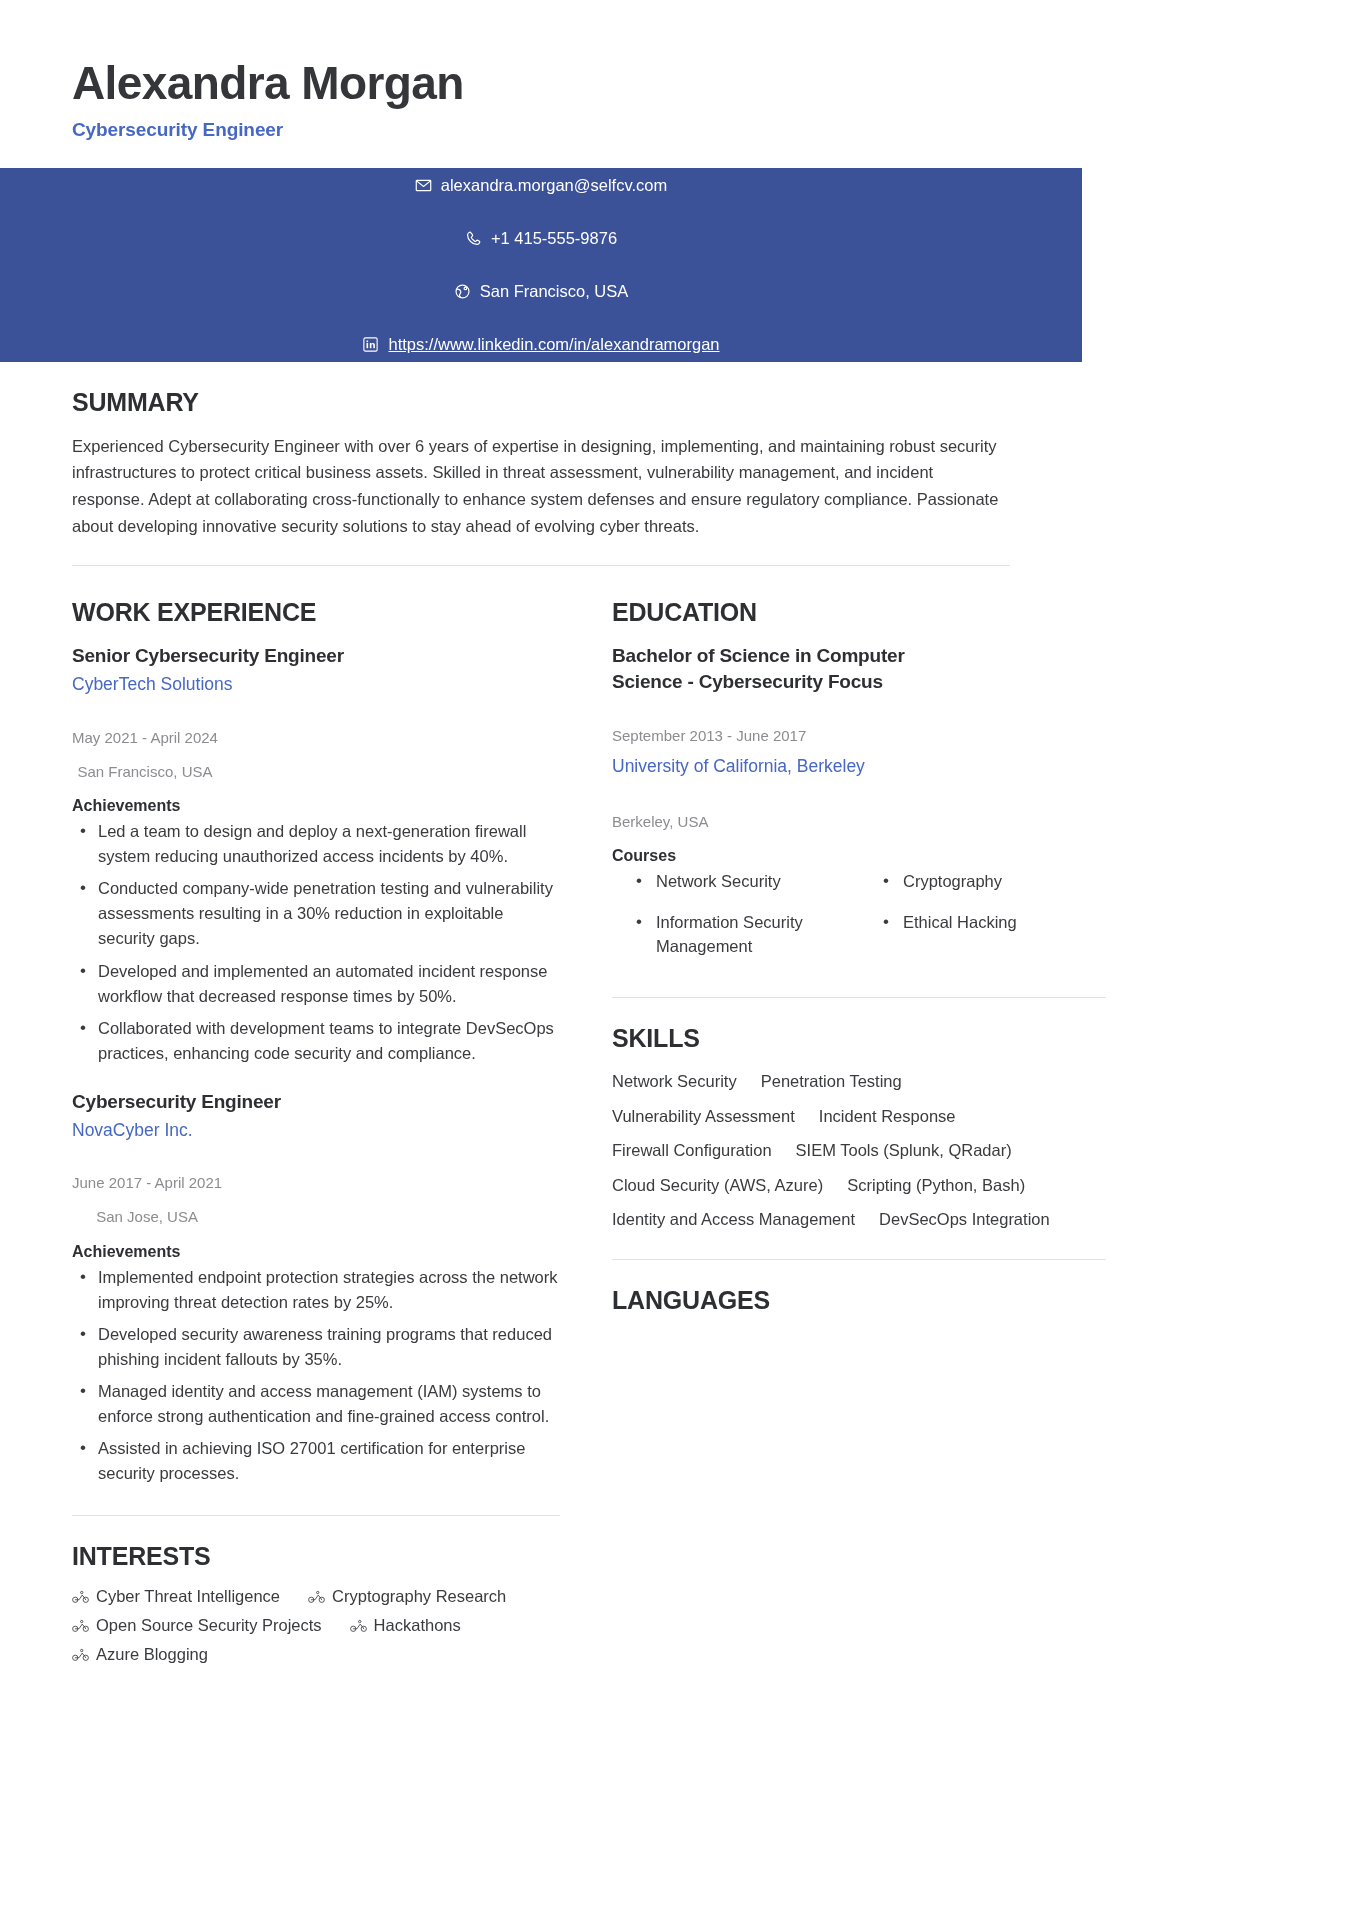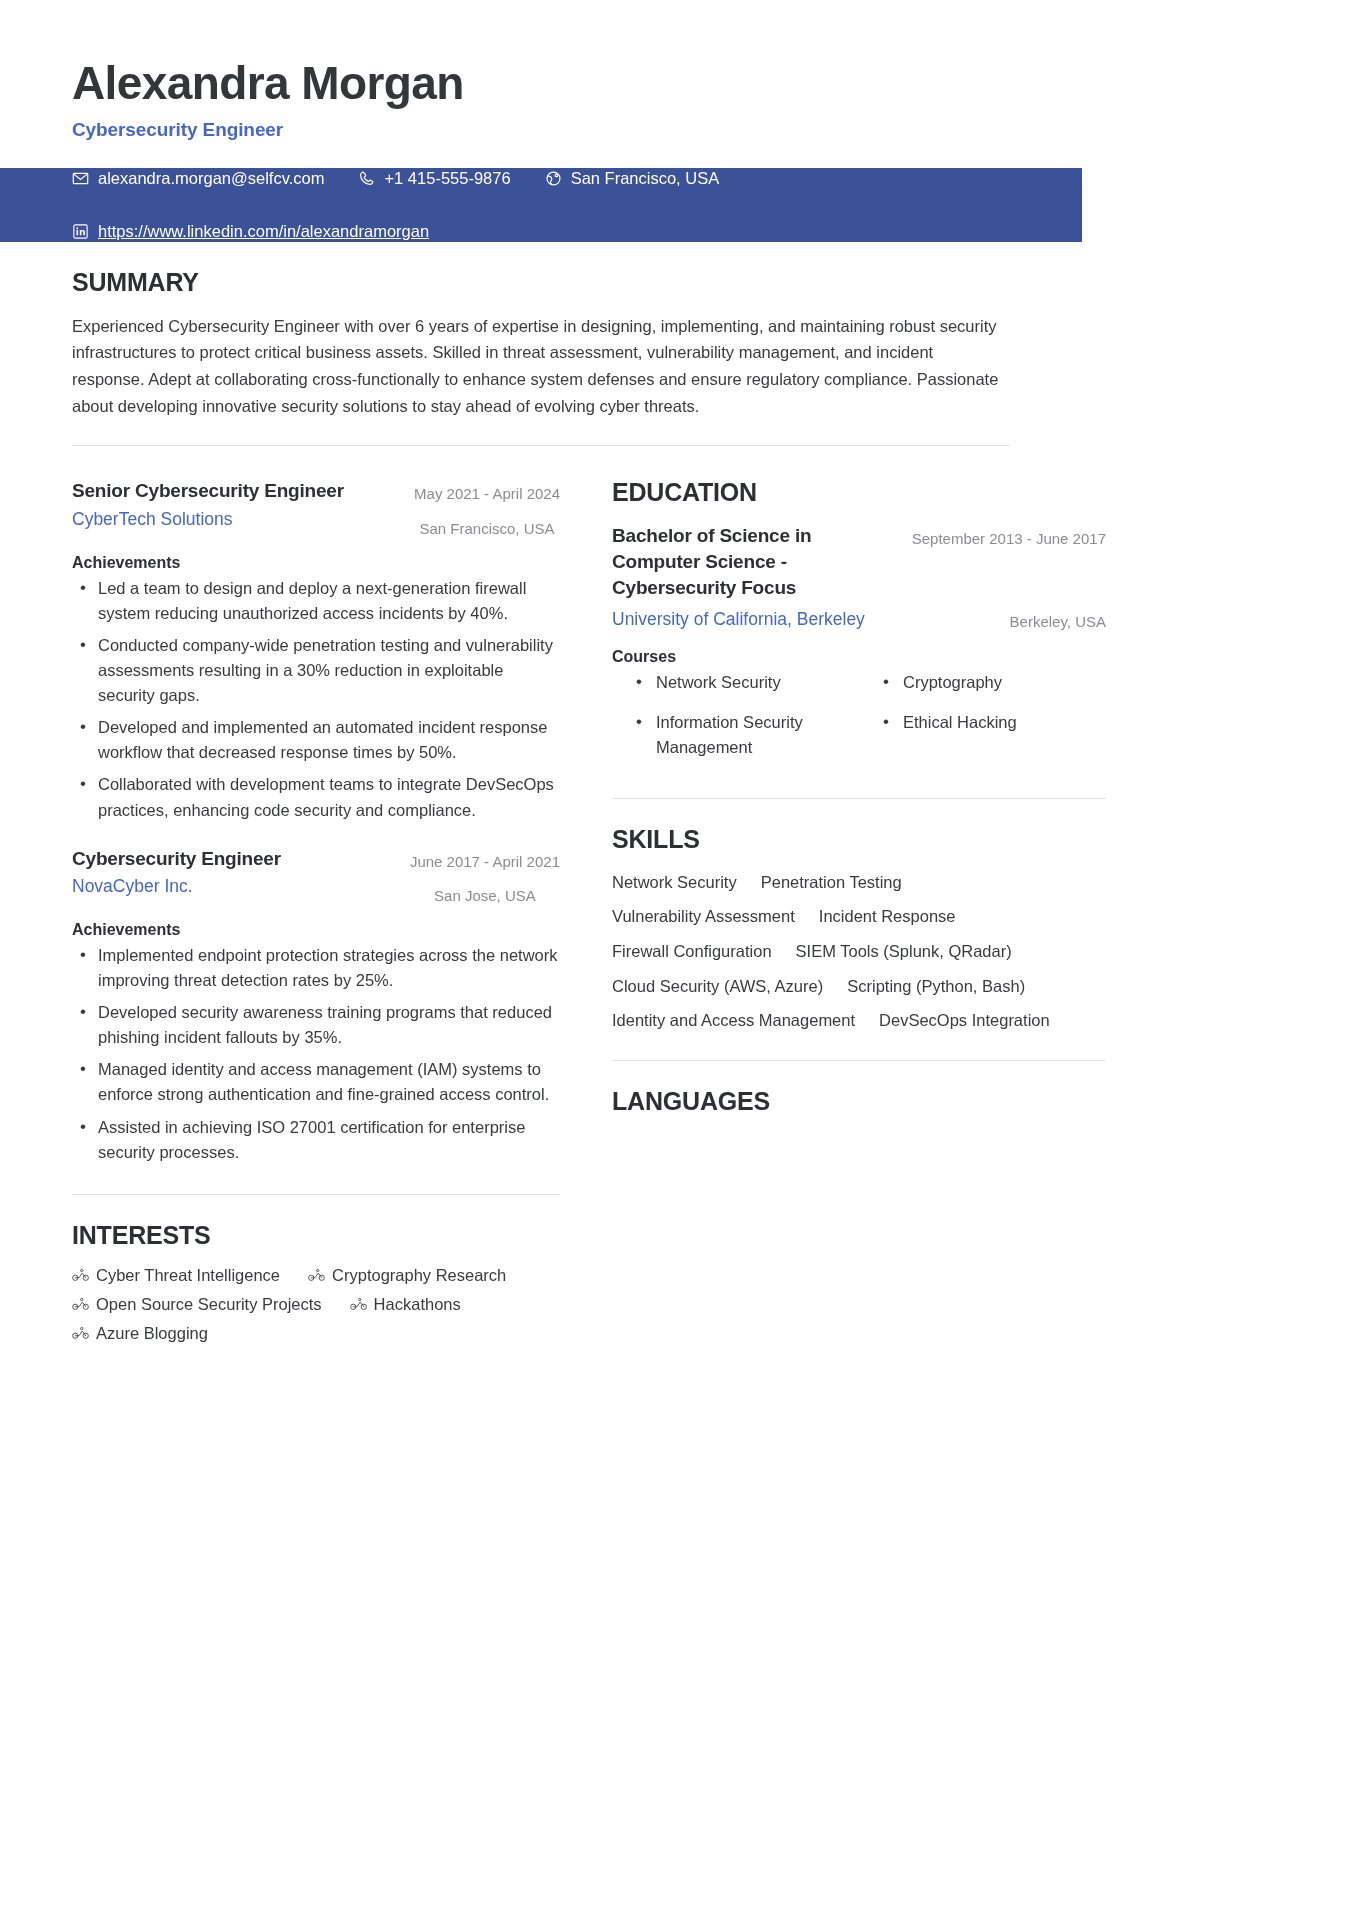--- a/index.html
+++ b/index.html
@@ -30,23 +30,24 @@
     letter-spacing:-0.1px;
   }
 
   
   .contact-bar {
     margin-top:27px;
     background:#3b5198;
     min-height:57px;
     display:flex;
     align-items:center;
-    padding:1px 72px;
+    padding:8px 72px;
     gap:34px;
     flex-wrap:wrap;
+    flex-direction:column;
   }
   .contact-item {
     display:flex;
     align-items:center;
     gap:9px;
     color:#ffffff;
     font-size:16.5px;
     white-space:nowrap;
   }
   .contact-item .ci-icon { display:flex; align-items:center; }
@@ -85,20 +86,21 @@
   .col-left { width:516px; flex:0 0 516px; padding-right:28px; }
   .col-right { width:518px; flex:0 0 518px; padding-left:24px; }
 
   
   .entry { margin-bottom:6px; }
   .entry-head {
     display:flex;
     justify-content:space-between;
     align-items:flex-start;
     gap:25px;
+    flex-direction:column;
   }
   .entry-main { flex:1 1 auto; min-width:0; }
   .entry-meta { flex:0 0 auto; text-align:right; padding-top:4px; }
   .entry-role {
     font-size:19px;
     font-weight:bold;
     color:#2e2f33;
     line-height:1.35;
     letter-spacing:-0.2px;
   }
@@ -266,20 +268,21 @@
     </div>
 
     <div style="height:26px"></div>
     <div class="divider"></div>
 
     <div class="columns">
 
       <div class="col-left">
 
         <div class="section">
+          <div class="sec-title">WORK EXPERIENCE</div>
 
           <div class="entry">
             <div class="entry-head">
               <div class="entry-main">
                 <div class="entry-role">Senior Cybersecurity Engineer</div>
                 <div class="entry-org">CyberTech Solutions</div>
               </div>
               <div class="entry-meta">
                 <div class="entry-date">May 2021 - April 2024</div>
                 <div class="entry-loc">San Francisco, USA</div>

